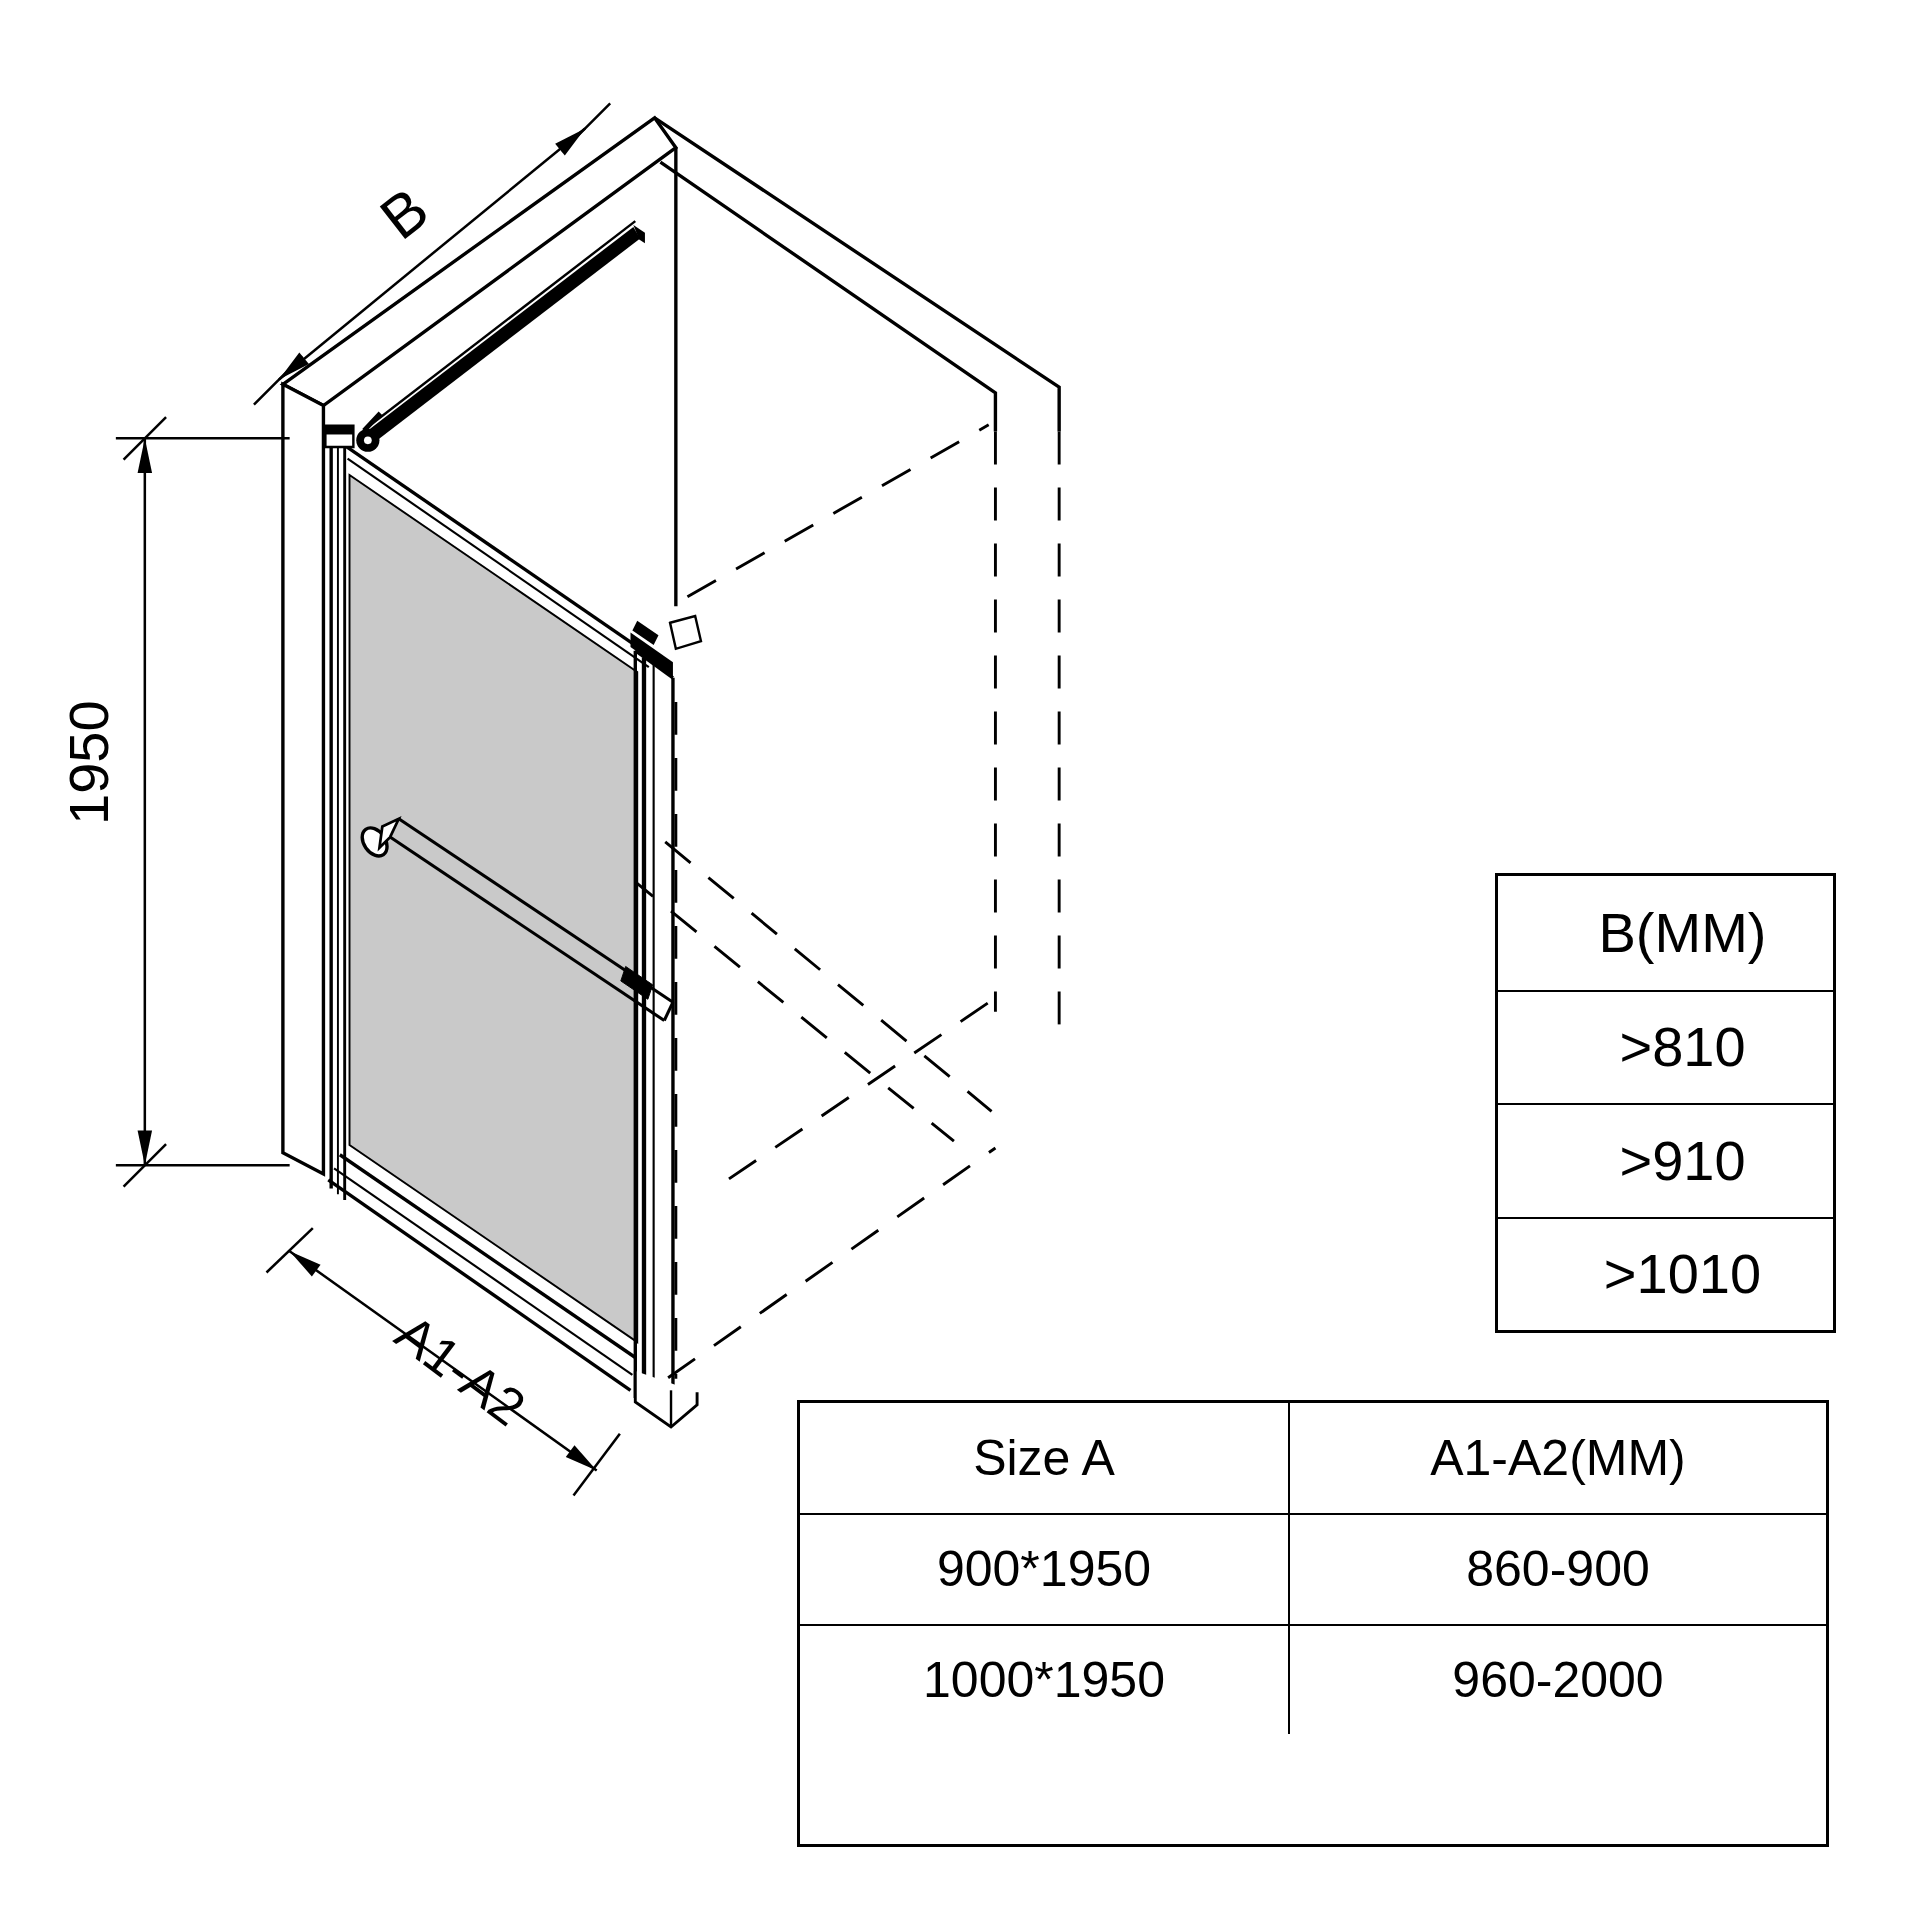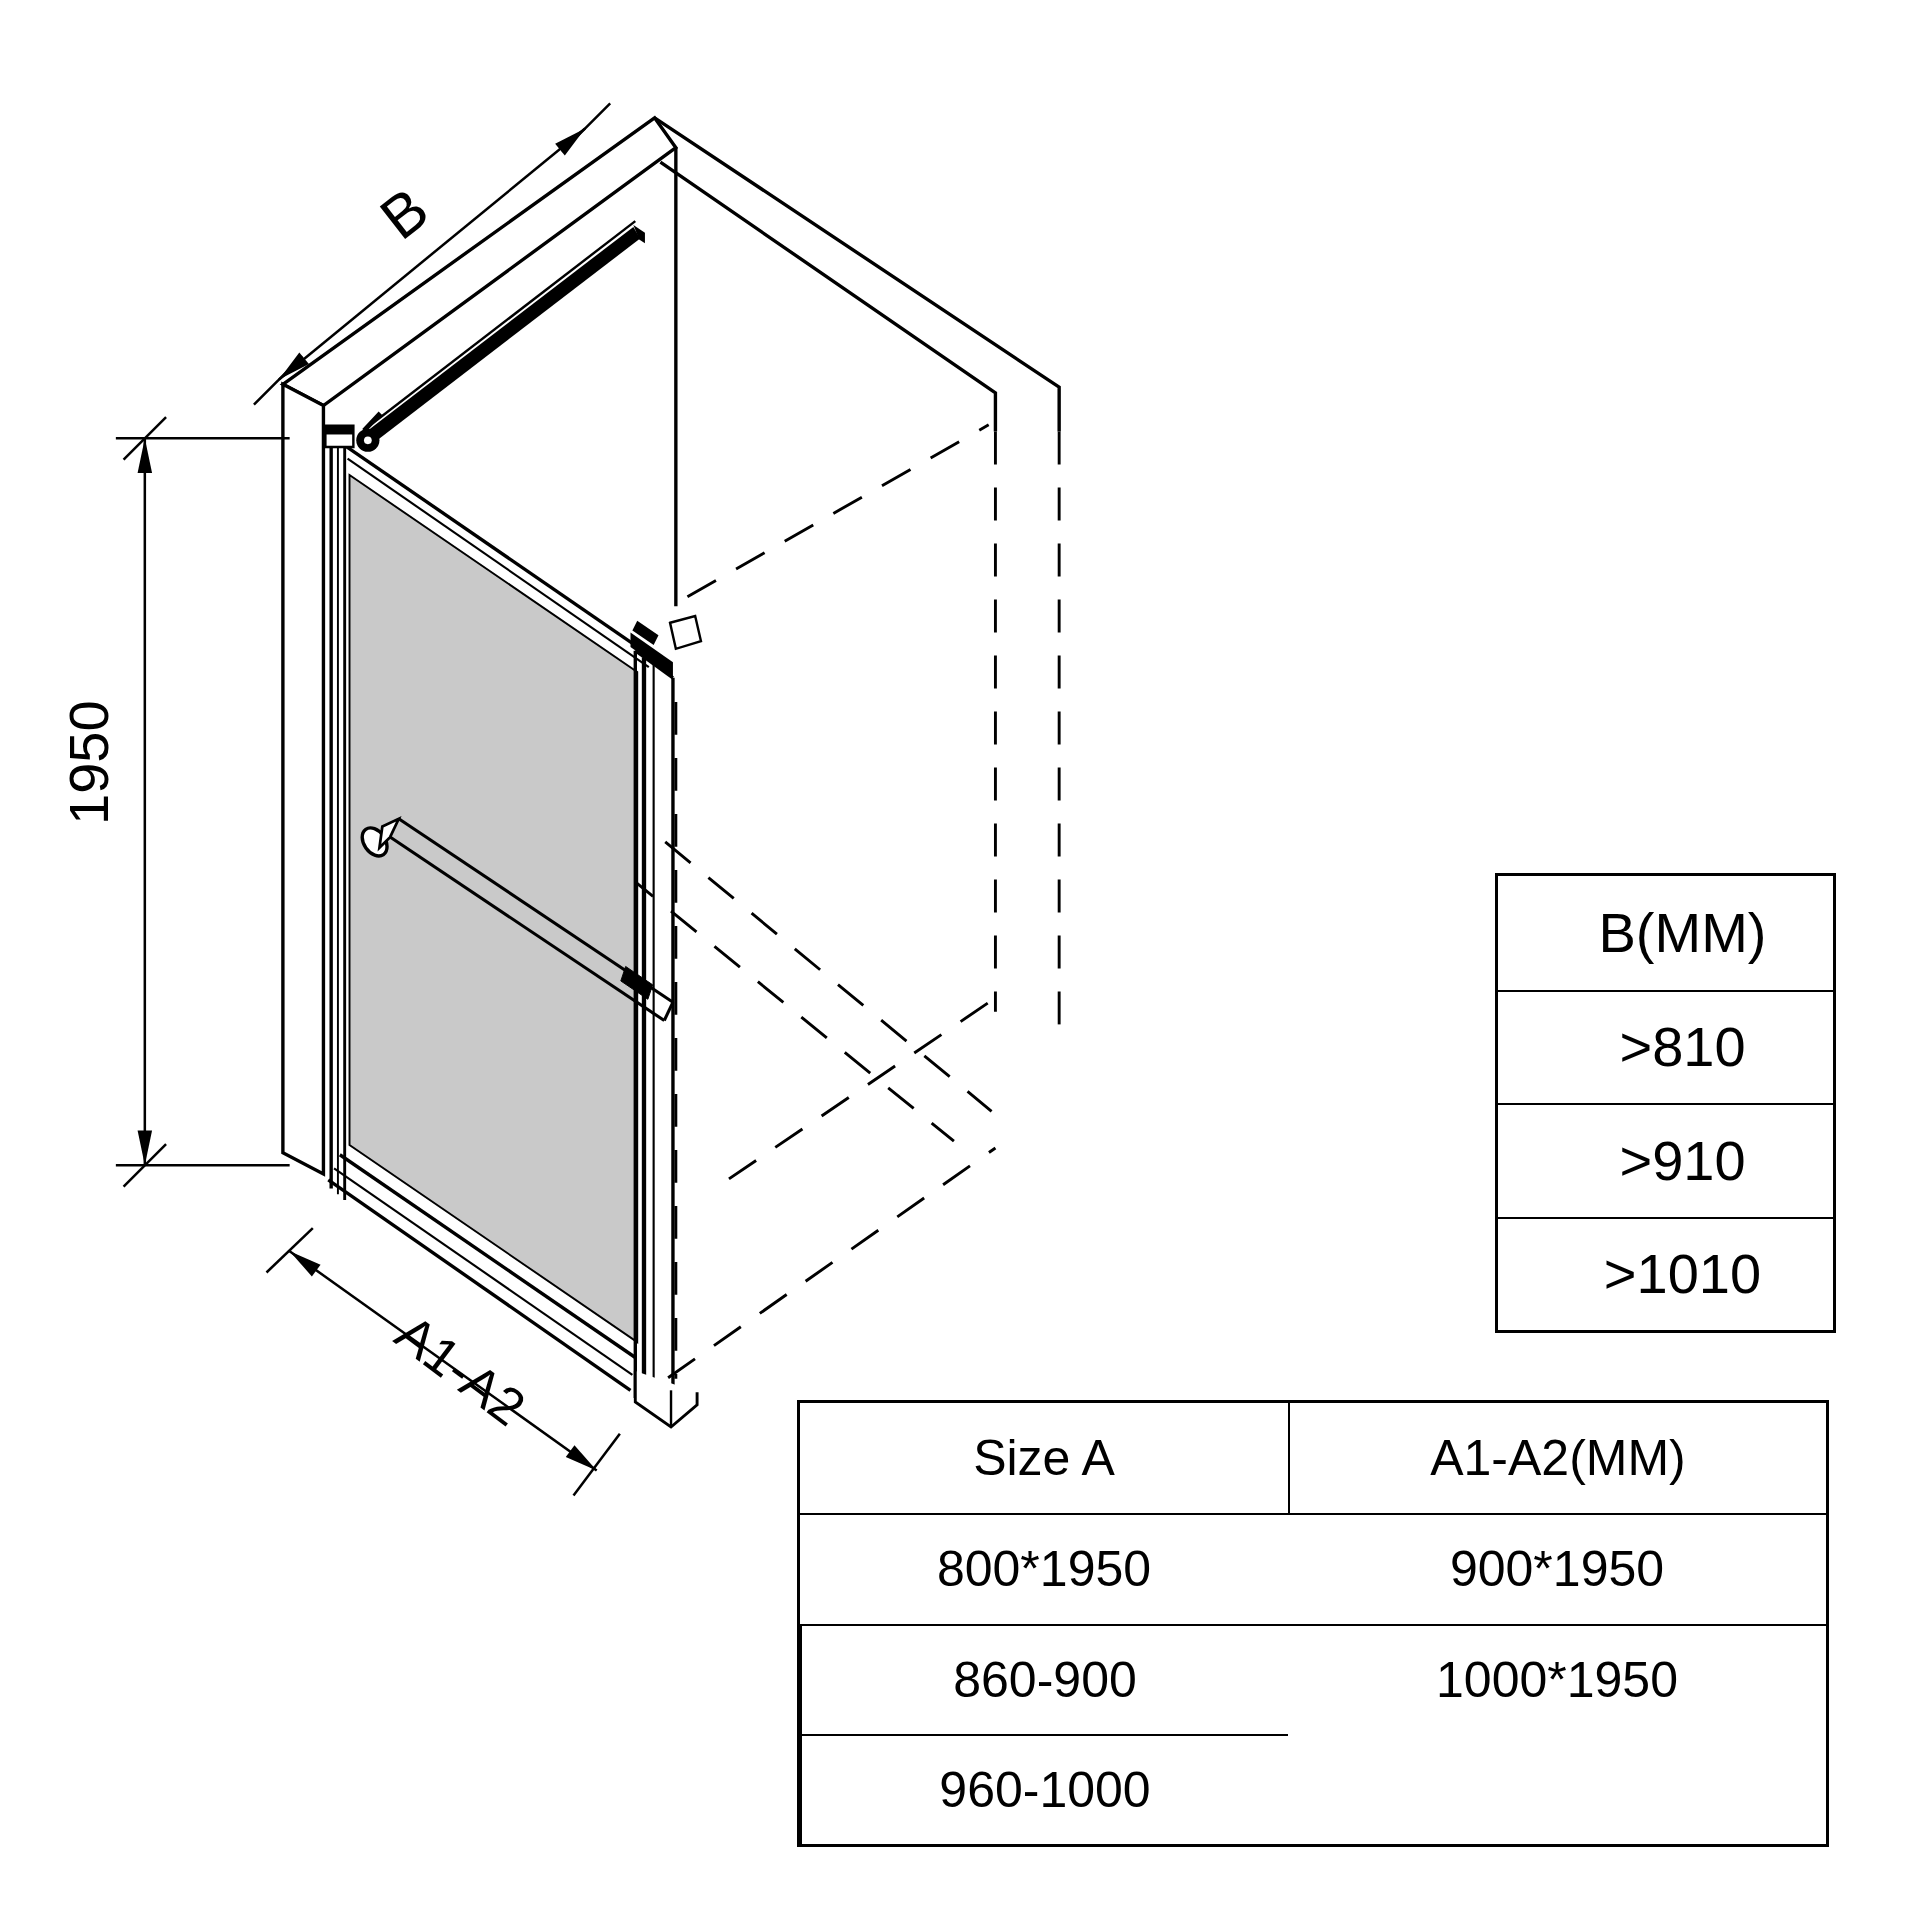--- a/index.html
+++ b/index.html
@@ -149,23 +149,22 @@
     <div class="cell first-row">B(MM)</div>
     <div class="cell">&gt;810</div>
     <div class="cell">&gt;910</div>
     <div class="cell">&gt;1010</div>
   </div>
 
   <div id="size-table" class="tbl">
     <div class="cell first-row">Size A</div>
     <div class="cell first-row col2">A1-A2(MM)</div>
 
-    <div class="cell">800*1950</div>
 
     <div class="cell">900*1950</div>
     <div class="cell col2">860-900</div>
 
     <div class="cell">1000*1950</div>
-    <div class="cell col2">960-1000</div>
+    <div class="cell col2">960-2000</div>
   </div>
 
 </div>
 
 
 </body></html>

